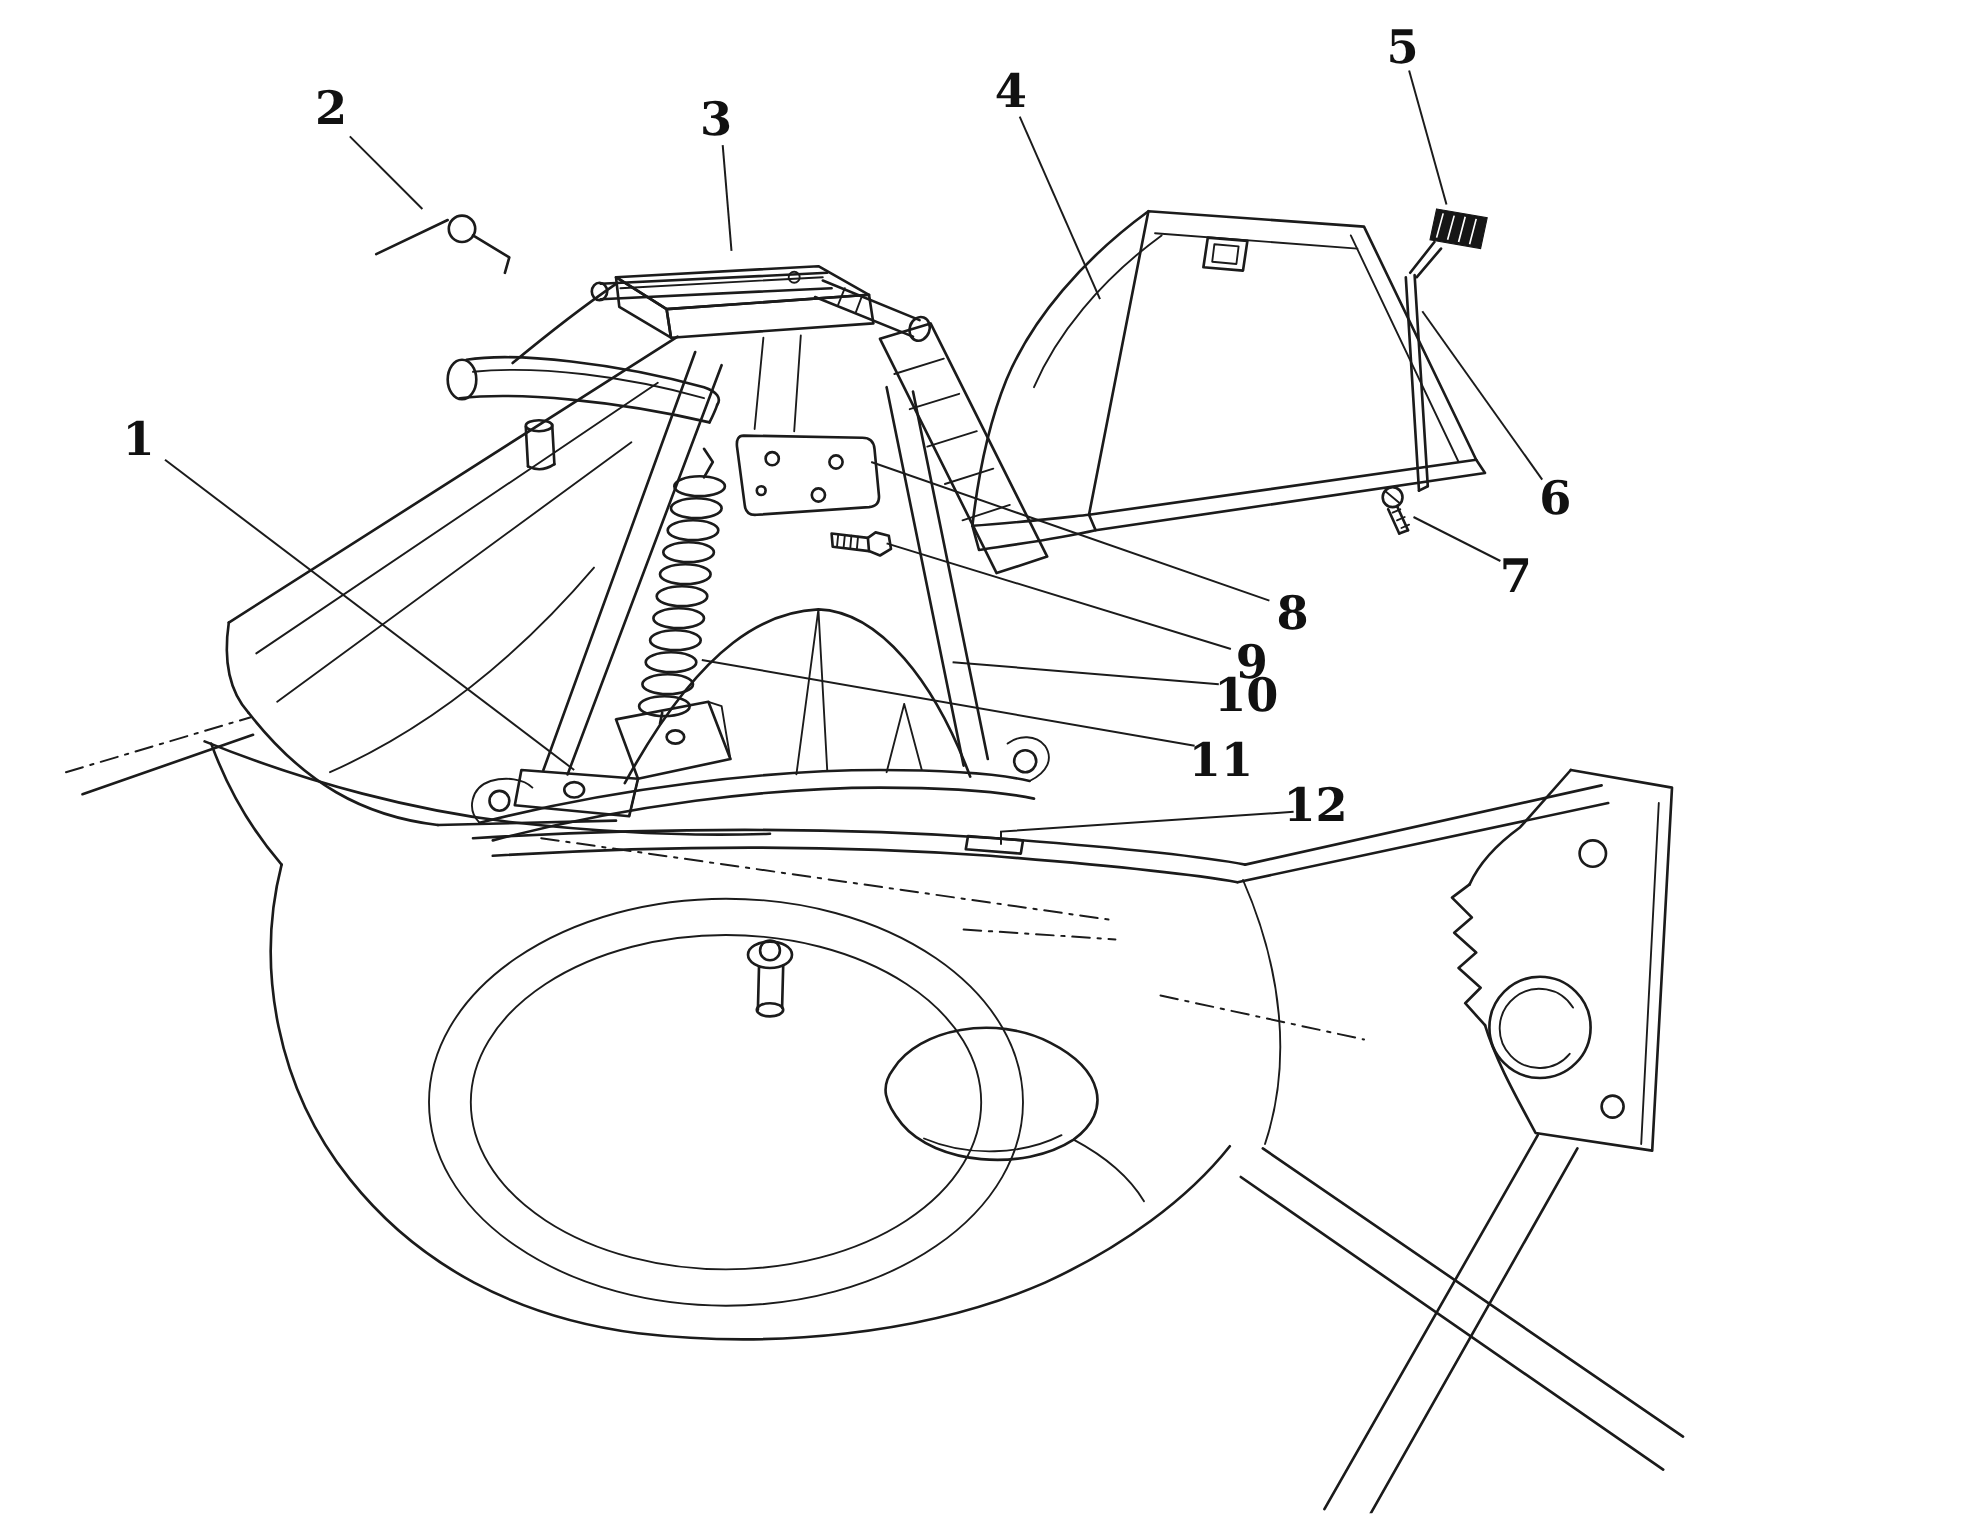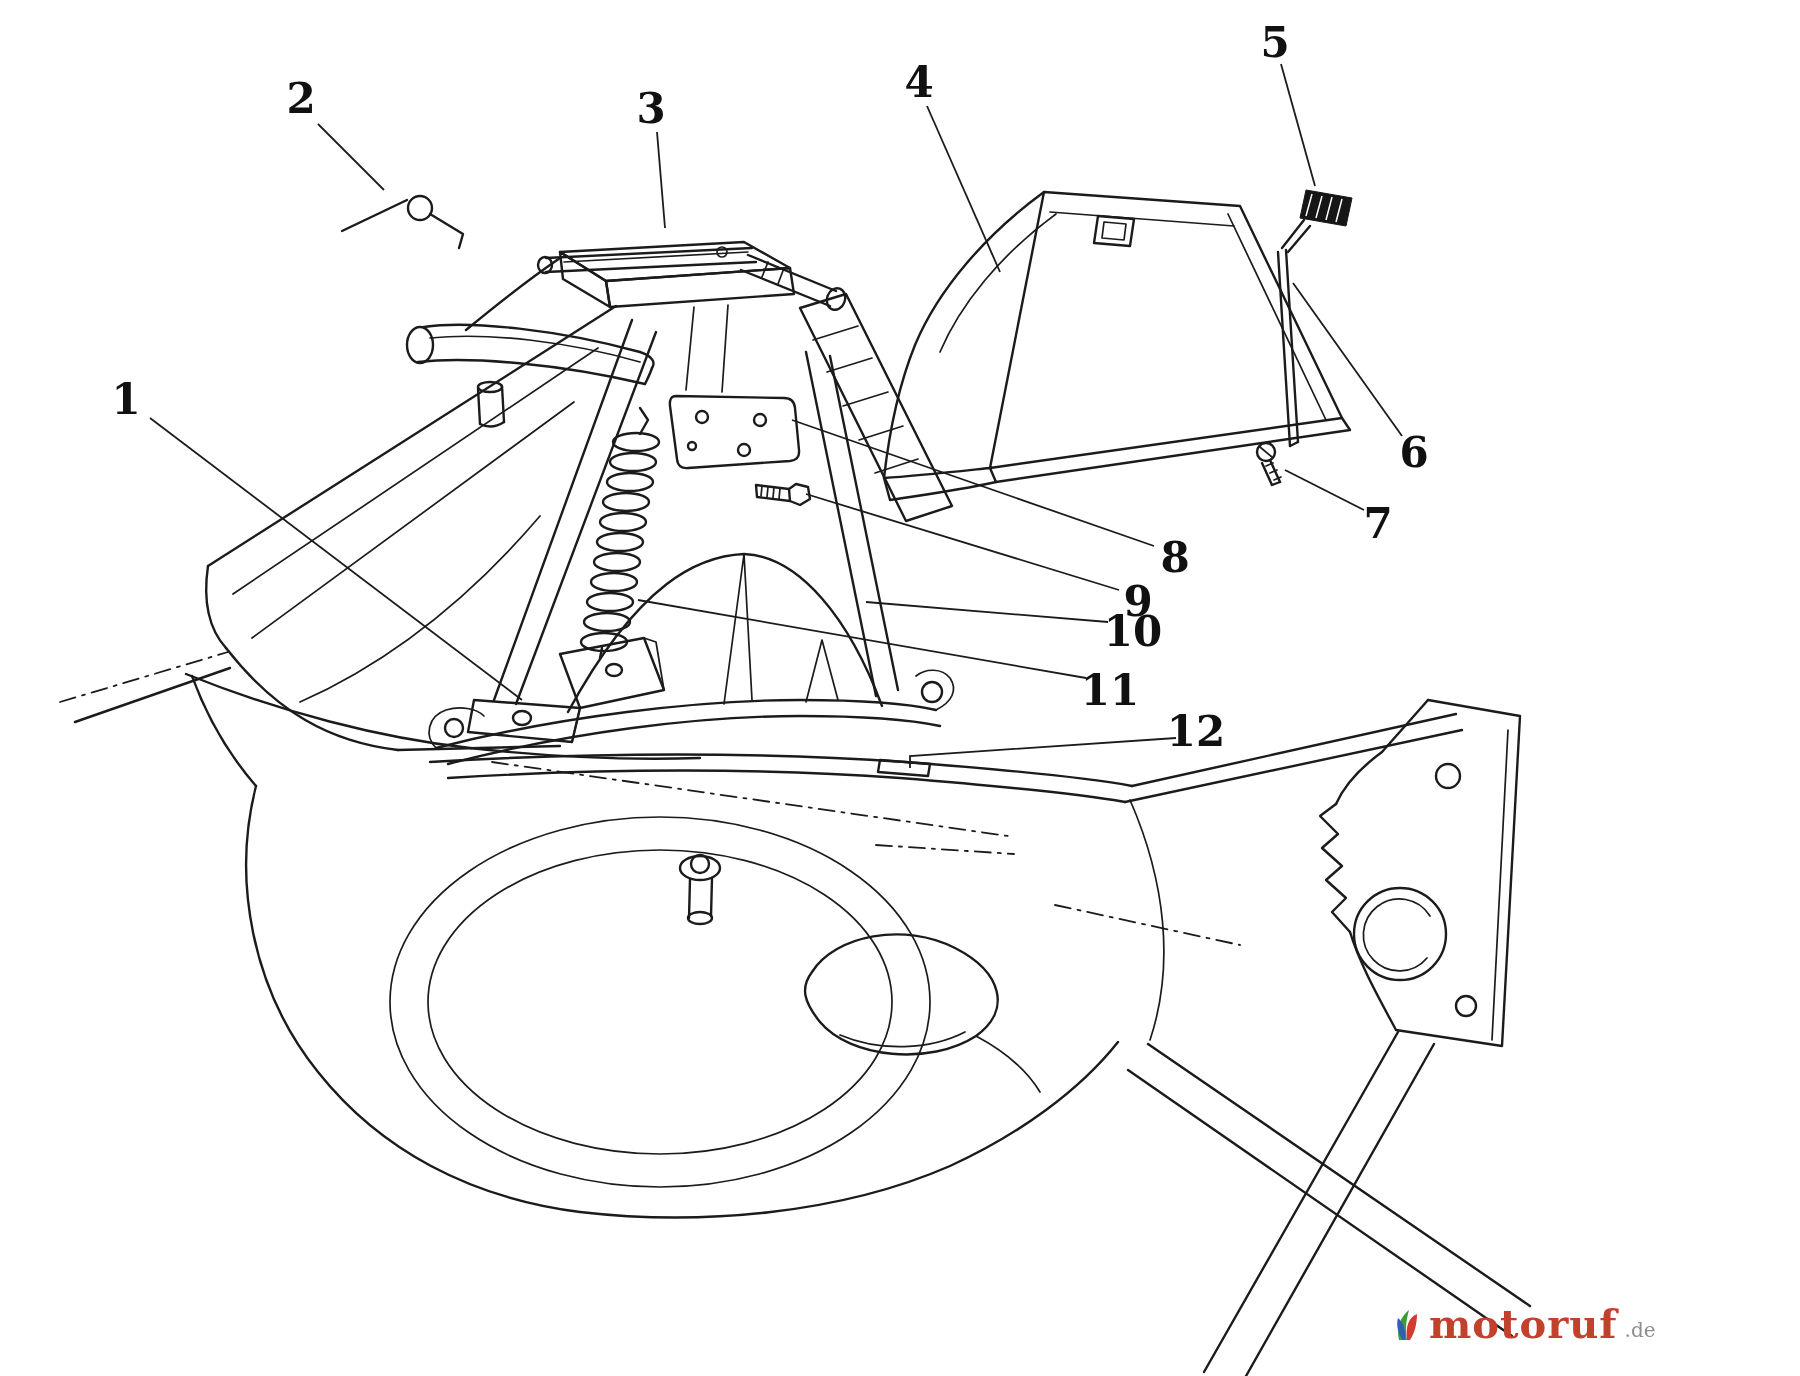--- a/index.html
+++ b/index.html
@@ -286,23 +286,14 @@
       <text class="callout" x="1414" y="467">6</text>
       <text class="callout" x="1378" y="538">7</text>
       <text class="callout" x="1175" y="572">8</text>
       <text class="callout" x="1138" y="616">9</text>
       <text class="callout" x="1133" y="646">10</text>
       <text class="callout" x="1110" y="705">11</text>
       <text class="callout" x="1196" y="746">12</text>
     </g>
   </svg>
 
-  <div class="watermark">
-    <svg width="30" height="36" viewBox="0 0 30 36">
-      <path d="M7 32 C 4 19, 9 8, 17 2 C 14 13, 13 22, 15 32 Z" fill="#3f9b35"></path>
-      <path d="M15 32 C 13 19, 17 9, 25 6 C 25 17, 22 26, 18 32 Z" fill="#d23b2f"></path>
-      <path d="M11 32 C 6 26, 4 17, 6 10 C 12 15, 14 24, 13 32 Z" fill="#2f5fae"></path>
-    </svg>
-    <span class="brand">motoruf</span>
-    <span class="tld">.de</span>
-  </div>
 
 </div>
 
 </body></html>

